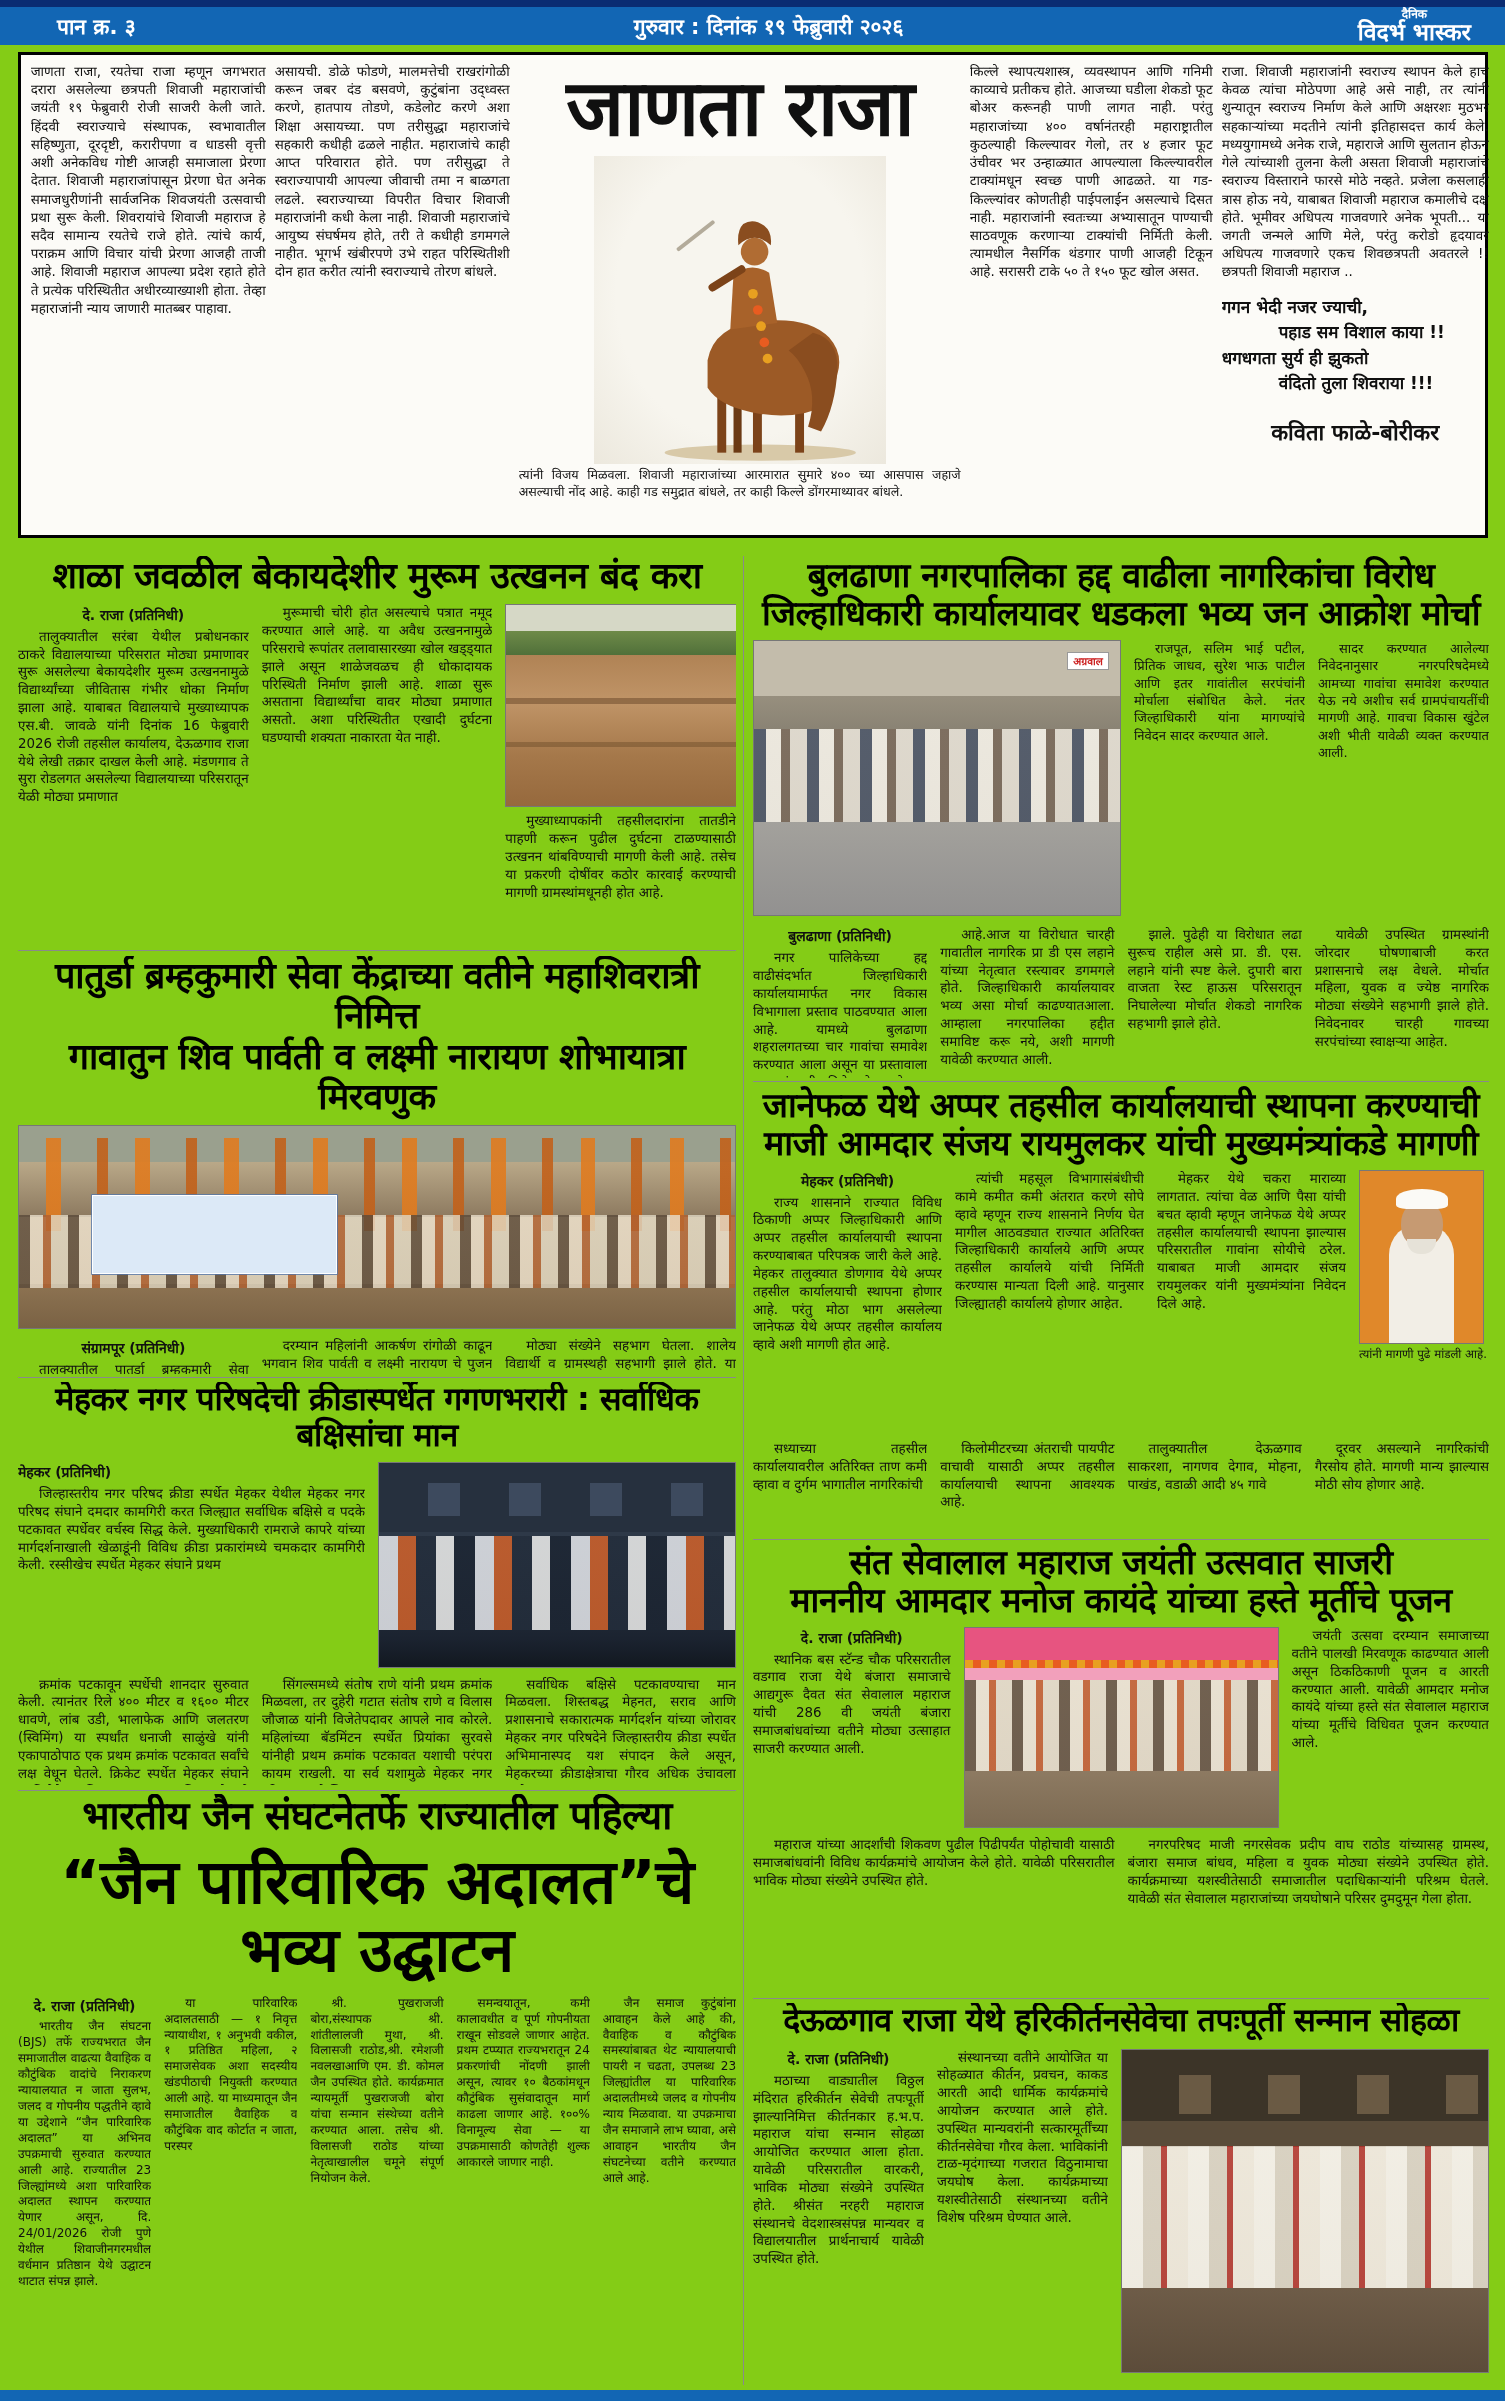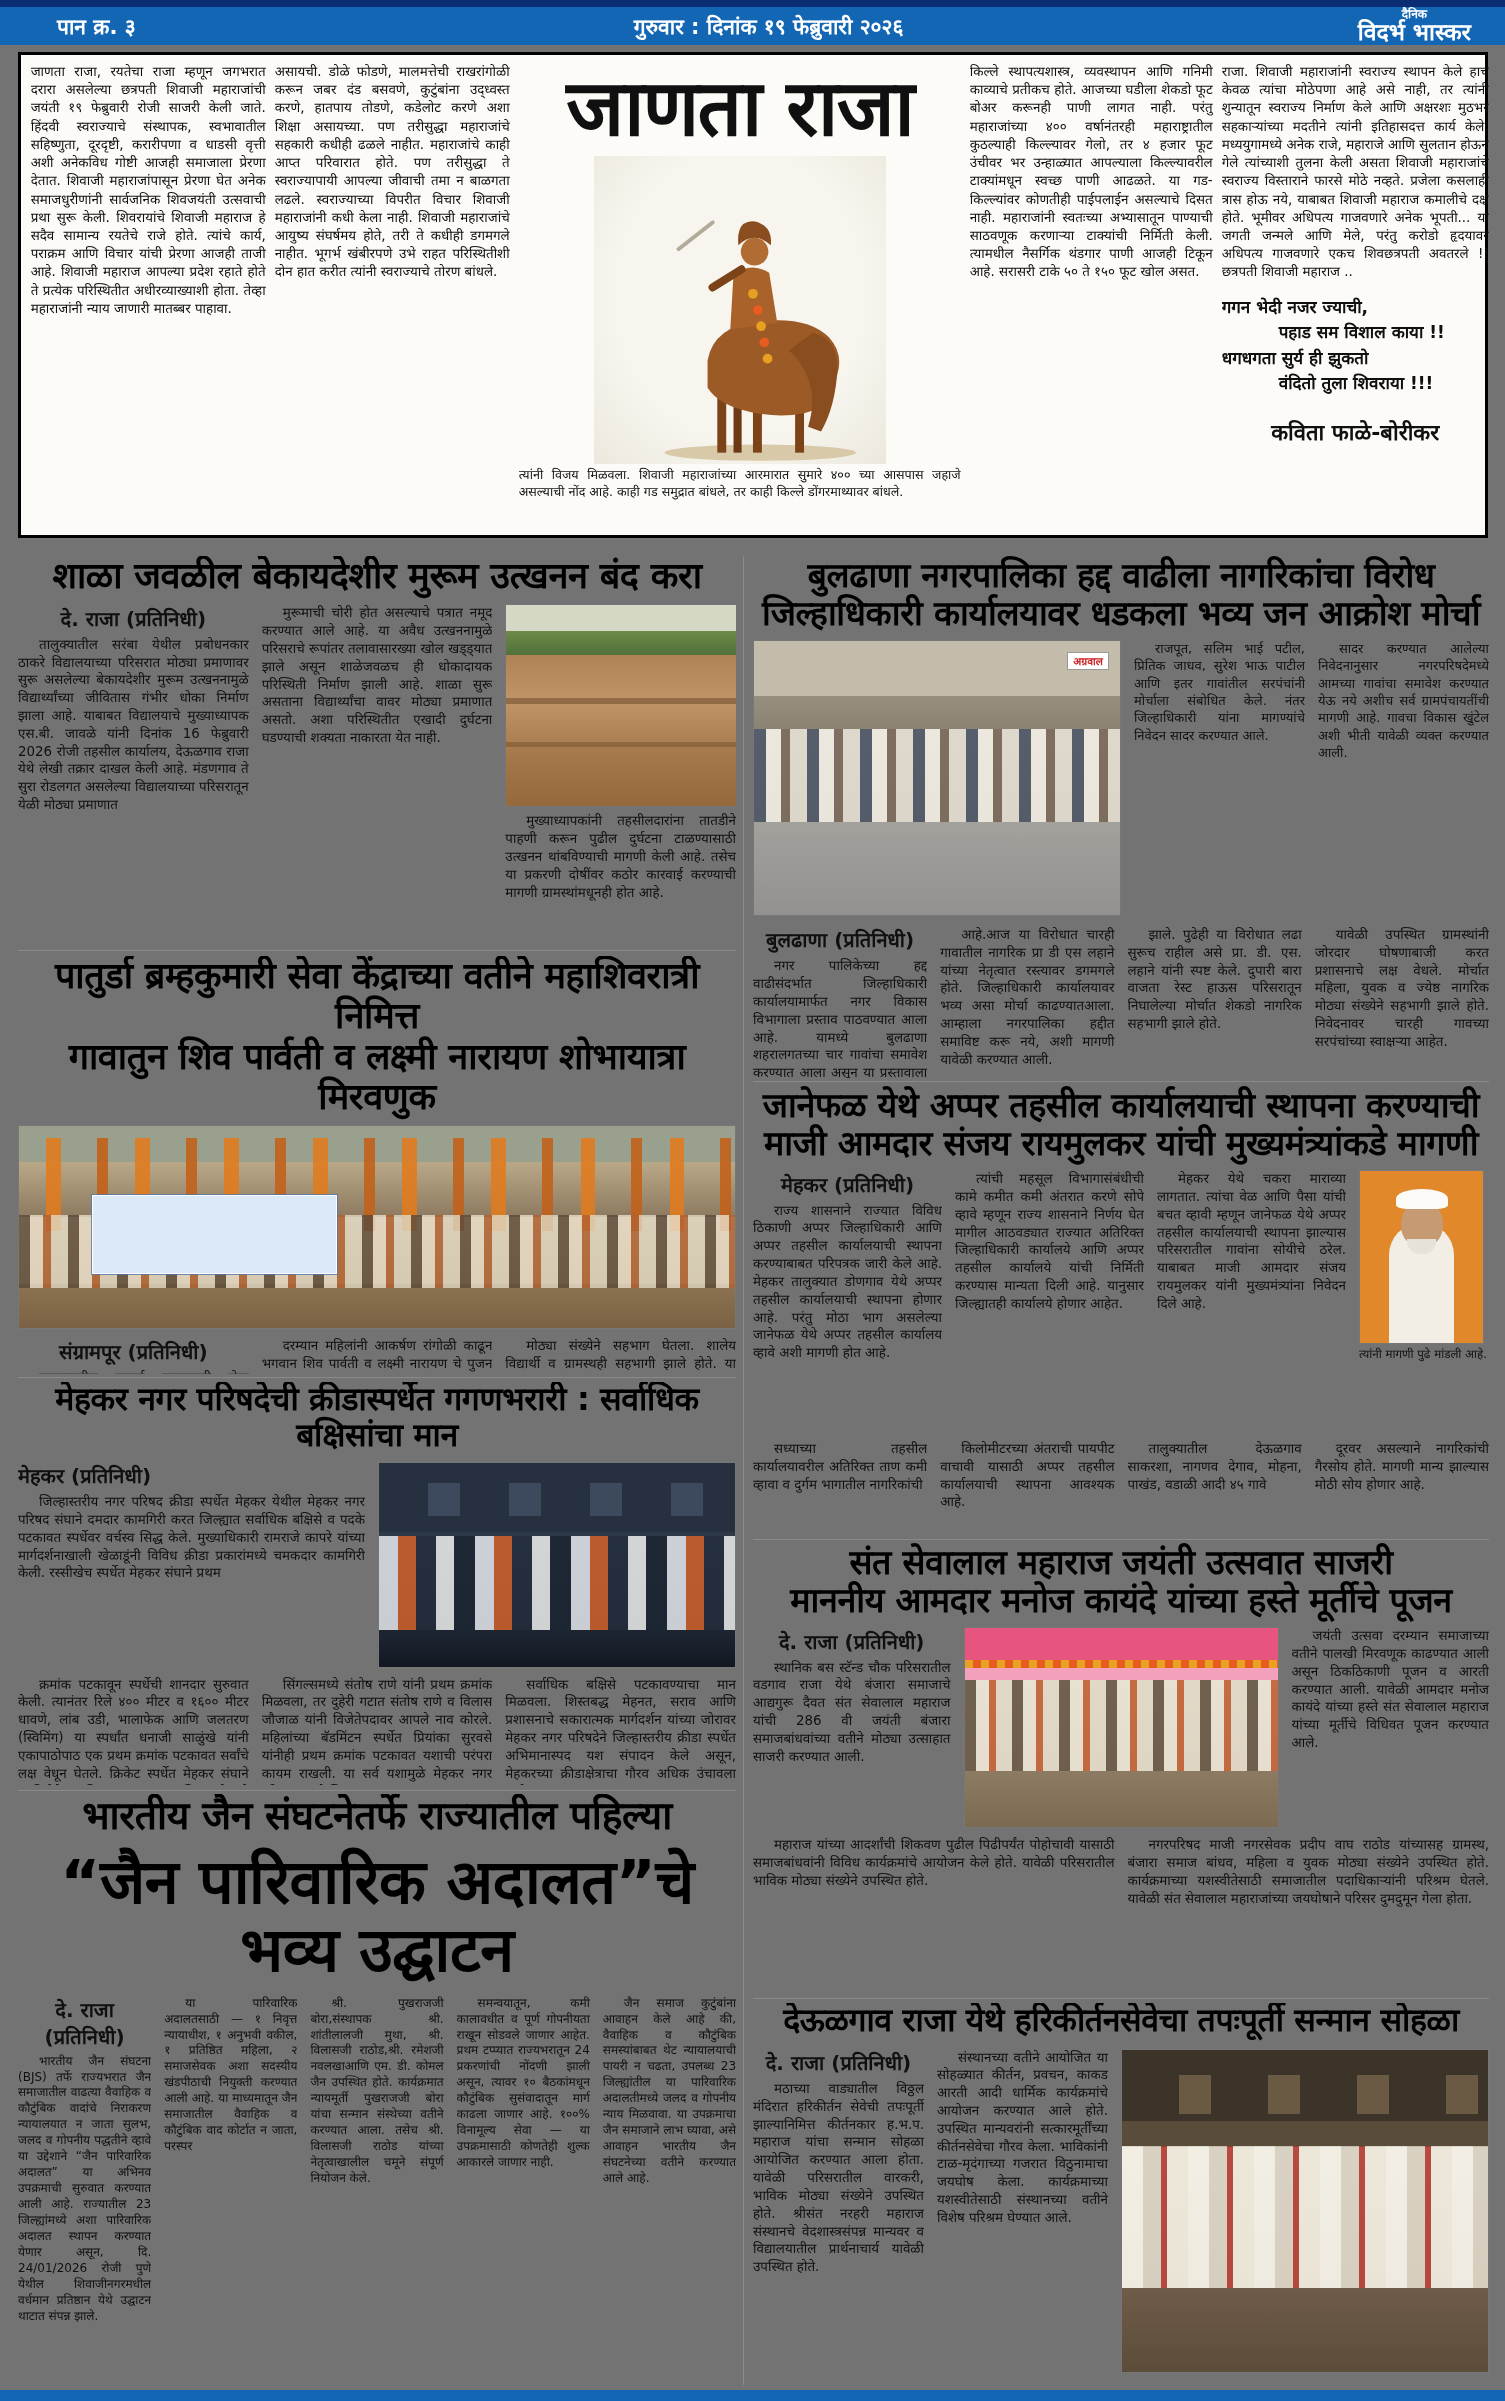--- a/index.html
+++ b/index.html
@@ -1,36 +1,36 @@
 <!DOCTYPE html>
 <html style="font-size:13px"><head>
 <meta charset="utf-8">
 <style>
   html,body{margin:0;padding:0;background:#888;}
-  .page{position:relative;width:1505px;height:2401px;background:#737373;overflow:hidden;
+  .page{position:relative;width:1505px;height:2401px;background:#84cc16;overflow:hidden;
         font-family:"DejaVu Sans","Liberation Sans",sans-serif;color:#101010;}
   
   .masthead{position:absolute;left:0;top:0;width:1505px;height:45px;background:#1266b4;}
   .masthead .darkstrip{position:absolute;left:0;top:0;width:100%;height:6.5px;background:#0a2c72;}
   .masthead .mh-row{position:absolute;left:0;top:6.5px;width:100%;height:39px;display:flex;align-items:center;color:#fff;font-weight:bold;}
   .mh-pageno{position:absolute;left:57px;font-size:21px;}
   .mh-date{position:absolute;left:0;right:0;text-align:center;font-size:21px;margin-left:32px;}
   .mh-brand{position:absolute;right:34px;text-align:center;line-height:1;}
   .mh-brand .small{font-size:12px;display:block;margin-bottom:0.8px;}
   .mh-brand .big{font-size:23px;display:block;}
   
   .art{position:absolute;display:flex;flex-direction:column;overflow:hidden;}
   .hl{font-weight:bold;text-align:center;line-height:1.12;letter-spacing:-0.4px;color:#000;}
   .hl1{font-size:36px;}
   .hl2{font-size:34px;}
   .hl-one{font-size:32px;}
   .cols{display:flex;gap:13px;flex:1;overflow:hidden;margin-top:8px;}
   .col{flex:1;font-size:13.4px;line-height:1.33;text-align:justify;overflow:hidden;}
   .col p{margin:0;text-indent:21px;}
-  .byline{font-weight:bold;font-size:20px;text-align:center;margin:1.6px 0 3.2px 0;text-indent:0;}
+  .byline{font-weight:bold;font-size:14px;text-align:center;margin:1.6px 0 3.2px 0;text-indent:0;}
   .photo{position:relative;border:0.8px solid #777;overflow:hidden;flex:none;}
   .rule-h{position:absolute;height:0.8px;background:#8a8a8a;}
   .rule-v{position:absolute;width:0.8px;background:#8a8a8a;}
   
   .featurebox{position:absolute;left:18px;top:52px;width:1470px;height:486px;border:3.2px solid #000;background:#fcfbf7;box-sizing:border-box;display:flex;gap:9px;padding:8px 9.7px;}
   .fcol{font-size:13.4px;line-height:1.36;text-align:justify;overflow:hidden;}
   .fcol.c1{width:235px;flex:none;}
   .fcol.c2{width:235px;flex:none;}
   .fmid{width:442px;flex:none;display:flex;flex-direction:column;align-items:center;overflow:hidden;}
   .fcol.c4{width:243px;flex:none;}

